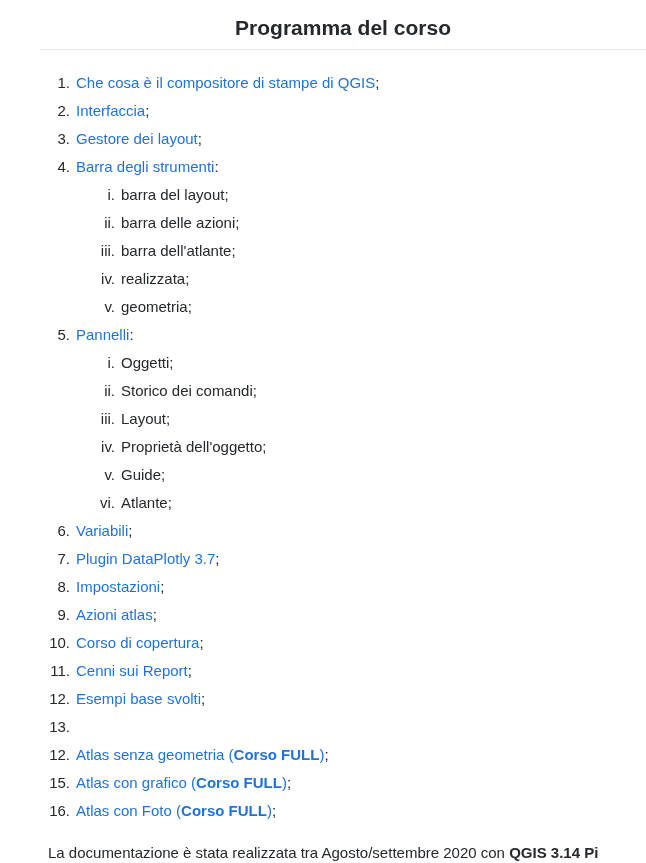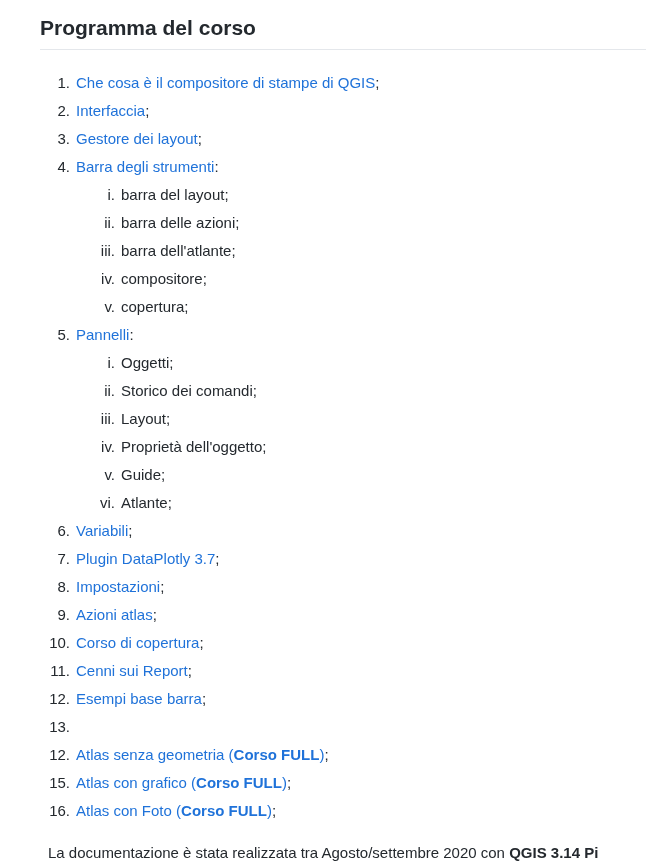--- a/index.html
+++ b/index.html
@@ -13,20 +13,21 @@
     font-family:"Liberation Sans",sans-serif;
     color:var(--text);
     -webkit-font-smoothing:antialiased;
   }
   .page{padding:14px 0 0 40px;}
   h1.title{
     font-size:21px;line-height:27px;font-weight:700;
     margin:0;padding:0 0 8px 0;
     border-bottom:1px solid var(--rule);
     color:var(--text);
+    text-align:center;
   }
   ol.toc{list-style:none;margin:25px 0 0 0;padding:0;font-size:15px;}
   ol.toc > li{margin-bottom:12px;}
   .row{display:flex;align-items:baseline;line-height:16px;}
   .num{flex:0 0 30px;text-align:right;margin-right:6px;color:var(--text);white-space:nowrap;}
   .txt{white-space:nowrap;}
   a.link{color:var(--link);text-decoration:none;cursor:pointer;}
   a.link b{font-weight:700;}
   .after{color:var(--text);}
   ol.sub{list-style:none;margin:12px 0 0 0;padding:0;}
@@ -75,25 +76,25 @@
           <div class="row">
             <span class="num">ii.</span>
             <span class="txt subtxt">barra delle azioni;</span>
           </div>
           <div class="row">
             <span class="num">iii.</span>
             <span class="txt subtxt">barra dell'atlante;</span>
           </div>
           <div class="row">
             <span class="num">iv.</span>
-            <span class="txt subtxt">compositore;</span>
+            <span class="txt subtxt">realizzata;</span>
           </div>
           <div class="row">
             <span class="num">v.</span>
-            <span class="txt subtxt">copertura;</span>
+            <span class="txt subtxt">geometria;</span>
           </div>
         </ol>
       </li>
       <li>
         <div class="row">
           <span class="num">5.</span>
           <span class="txt"><a class="link" href="#">Pannelli</a><span class="after">:</span></span>
         </div>
         <ol class="sub">
           <div class="row">
@@ -154,21 +155,21 @@
       </li>
       <li>
         <div class="row">
           <span class="num">11.</span>
           <span class="txt"><a class="link" href="#">Cenni sui Report</a><span class="after">;</span></span>
         </div>
       </li>
       <li>
         <div class="row">
           <span class="num">12.</span>
-          <span class="txt"><a class="link" href="#">Esempi base barra</a><span class="after">;</span></span>
+          <span class="txt"><a class="link" href="#">Esempi base svolti</a><span class="after">;</span></span>
         </div>
       </li>
       <li>
         <div class="row">
           <span class="num">13.</span>
         </div>
       </li>
       <li>
         <div class="row">
           <span class="num">12.</span>

